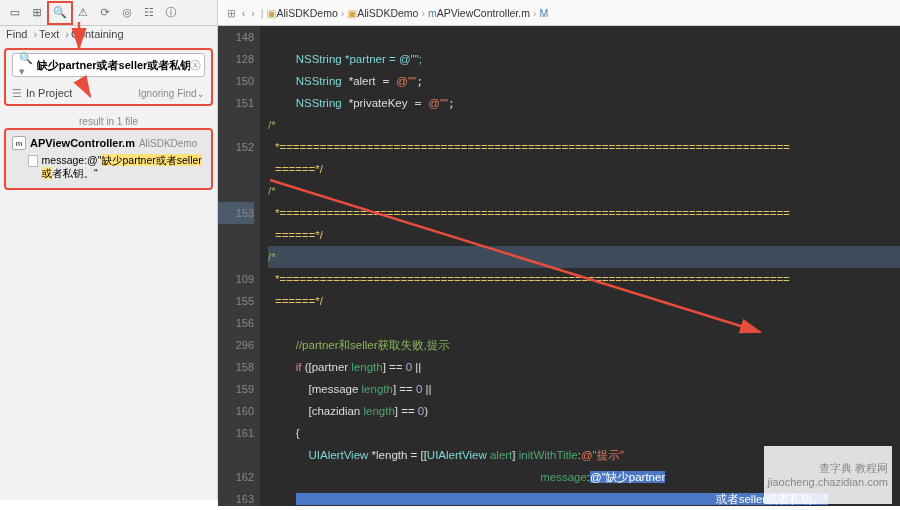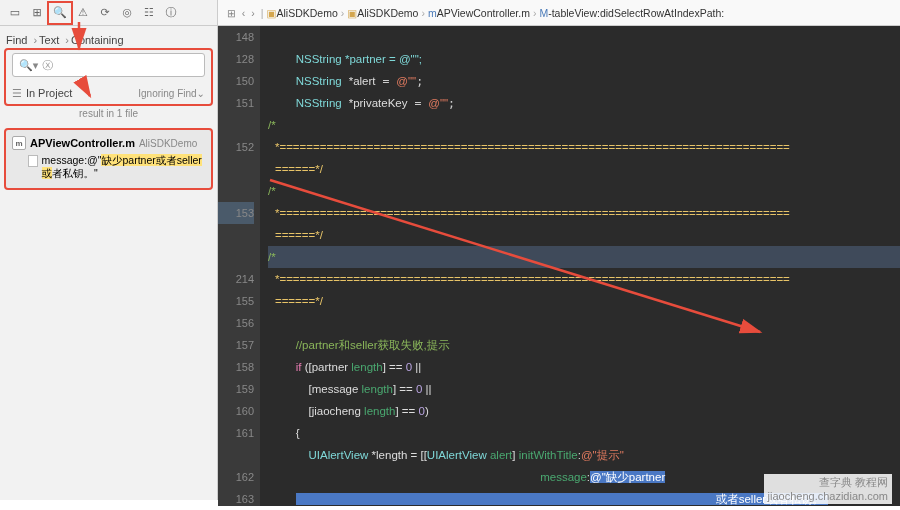--- a/index.html
+++ b/index.html
@@ -1,33 +1,33 @@
 <!DOCTYPE html>
 <html><head>
 <meta charset="utf-8">
 <style>
 *{margin:0;padding:0;box-sizing:border-box;font-family:-apple-system,Helvetica,Arial,sans-serif}
 body{width:900px;height:510px;overflow:hidden;background:#fff;font-size:11px;position:relative}
 .sidebar{width:218px;height:500px;float:left;background:#f2f2f2;border-right:1px solid #ccc}
 .toolbar{height:26px;border-bottom:1px solid #ccc;display:flex;align-items:center;padding:0 4px}
 .toolbar .icon{width:22px;height:20px;display:flex;align-items:center;justify-content:center;cursor:pointer;color:#666}
 .search-redbox{border:2px solid #e74c3c;margin:-1px}
-.findbar{height:22px;display:flex;align-items:flex-end;padding:2px 6px;color:#444}
+.findbar{height:22px;display:flex;align-items:flex-start;padding:2px 6px;color:#444}
 .findbar span{margin-right:4px}
 .findbar .arrow{margin:0 2px;color:#888}
 .searchrow{height:24px;display:flex;align-items:center;padding:2px 6px;background:#fff;border:1px solid #bbb;border-radius:3px;margin:3px 6px 5px 6px}
 .searchrow .mag{color:#888;margin-right:4px}
 .searchrow input{flex:1;border:none;outline:none;font-size:11px;font-weight:bold}
 .searchrow .clr{color:#999;cursor:pointer}
 .redwrap{border:2px solid #e74c3c;border-radius:4px;margin:0 4px}
 .scope{height:22px;display:flex;align-items:center;padding:2px 6px;color:#444}
 .scope .icon{color:#888;margin-right:4px}
 .scope .grow{flex:1}
 .scope .ign{color:#888;font-size:10px}
-.resultbar{height:18px;text-align:center;color:#888;font-size:10px;padding-top:2px;position:relative}
+.resultbar{height:18px;text-align:center;color:#888;font-size:10px;padding-top:10px;position:relative}
 .result-red{border:2px solid #e74c3c;border-radius:4px;margin:4px;padding:4px 2px 6px 2px;background:#e8e8e8}
 .file-row{display:flex;align-items:center;padding:2px 4px;font-weight:bold}
 .file-row .ic{width:14px;height:14px;background:#fff;border:1px solid #aaa;border-radius:2px;margin-right:4px;font-size:8px;display:flex;align-items:center;justify-content:center;color:#666}
 .file-row .sub{color:#888;font-weight:normal;margin-left:4px;font-size:10px}
 .msg-row{display:flex;padding:2px 4px 2px 20px}
 .msg-row .ic{width:12px;height:12px;background:#fff;border:1px solid #bbb;margin-right:4px;margin-top:1px}
 .msg-row .txt{font-size:10.5px;line-height:13px}
 .msg-row .hl{background:#ffe27a}
 
 .main{margin-left:218px;height:500px;background:#2b2b2b;color:#ccc;position:relative}
@@ -44,21 +44,21 @@
 .code .st{color:#e07a5f;font-weight:normal}
 .code .cm{color:#e8c468;font-style:normal}
 .code .cmg{color:#8ab65a}
 .code .num{color:#b9a5e0}
 .code .fn{color:#4aa870}
 .code .fn2{color:#4aa870}
 .code .id{color:#ddd}
 .code .rs{color:#e07a5f}
 .hlline{background:#3f4a5a}
 .sel{background:#4a78c4;color:#fff}
-.watermark{position:absolute;right:8px;bottom:6px;color:#888;font-size:11px;line-height:14px;text-align:right;background:rgba(255,255,255,.85);padding:1px 4px}
+.watermark{position:absolute;right:8px;bottom:6px;color:#888;font-size:11px;line-height:14px;text-align:right;background:rgba(255,255,255,.85);padding:15px 4px}
 svg.anno{position:absolute;top:0;left:0;pointer-events:none}
 </style>
 </head>
 <body>
 
 <div class="sidebar">
   <div class="toolbar">
     <div class="icon">▭</div>
     <div class="icon">⊞</div>
     <div class="search-redbox">
@@ -73,20 +73,21 @@
   <div class="findbar">
     <span>Find</span>
       <span class="arrow">›</span>
     <span>Text</span>
       <span class="arrow">›</span>
     <span>Containing</span>
   </div>
   <div class="redwrap">
     <div class="searchrow">
       <span class="mag">🔍▾</span>
+      <input value="缺少partner或者seller或者私钥" style="">
       <span class="clr">ⓧ</span>
     </div>
     <div class="scope">
       <span class="icon">☰</span>
       <span>In Project</span>
       <span class="grow"></span>
       <span class="ign">Ignoring Find</span>
         <span class="ign">⌄</span>
     </div>
   </div>
@@ -113,38 +114,37 @@
     <span class="folder">▣</span>
     <span class="crumb">AliSDKDemo</span>
       <span class="sep">›</span>
     <span class="folder">▣</span>
     <span class="crumb">AliSDKDemo</span>
       <span class="sep">›</span>
     <span class="oc">m</span>
     <span class="crumb">APViewController.m</span>
       <span class="sep">›</span>
     <span class="oc">M</span>
-    <span class="crumb">-tableView:didSelectRowAtIndexPath:</span>
   </div>
   <div class="gutter" id="gutter">
       <div>148</div>
       <div>128</div>
       <div>150</div>
       <div>151</div>
       <div>&nbsp;</div>
       <div>152</div>
       <div>&nbsp;</div>
       <div>&nbsp;</div>
       <div style="background: rgb(74, 90, 106);">153</div>
       <div>&nbsp;</div>
       <div>&nbsp;</div>
-      <div>214</div>
+      <div>109</div>
       <div>155</div>
       <div>156</div>
-      <div>157</div>
+      <div>296</div>
       <div>158</div>
       <div>159</div>
       <div>160</div>
       <div>161</div>
       <div>&nbsp;</div>
       <div>162</div>
       <div>163</div>
     </div>
   <div class="code">
 <span></span>    <span class="ty">NSString *partner = @"";</span>
@@ -155,21 +155,21 @@
  <span class="cm">======*/</span>
 <span class="cmg">/*</span>
  <span class="cm">*============================================================================</span>
  <span class="cm">======*/</span>
 <div class="hlline"><span class="cmg">/*</span></div> <span class="cm">*============================================================================</span>
  <span class="cm">======*/</span>
 
     <span class="cmg">//partner和seller获取失败,提示</span>
     <span class="kw">if</span><span class="id"> ([partner </span><span class="fn">length</span><span class="id">] == </span><span class="num">0</span><span class="id"> ||</span>
     <span class="id">    [message </span><span class="fn">length</span><span class="id">] == </span><span class="num">0</span><span class="id"> ||</span>
-    <span class="id">    [jiaocheng </span><span class="fn">length</span><span class="id">] == </span><span class="num">0</span><span class="id">)</span>
+    <span class="id">    [chazidian </span><span class="fn">length</span><span class="id">] == </span><span class="num">0</span><span class="id">)</span>
     <span class="id">{</span>
     <span class="id">    </span><span class="ty">UIAlertView</span><span class="id"> *length = [[</span><span class="ty">UIAlertView</span><span class="id"> </span><span class="fn">alert</span><span class="id">] </span><span class="fn2">initWithTitle</span><span class="id">:</span><span class="rs">@"提示"</span>
     <span>                                            </span>               <span class="fn2">message</span><span class="id">:</span><span class="sel">@"缺少partner</span>
     <span style="padding-left:420px" class="sel">或者seller或者私钥。"</span>
                   
               
               
     
     
     

